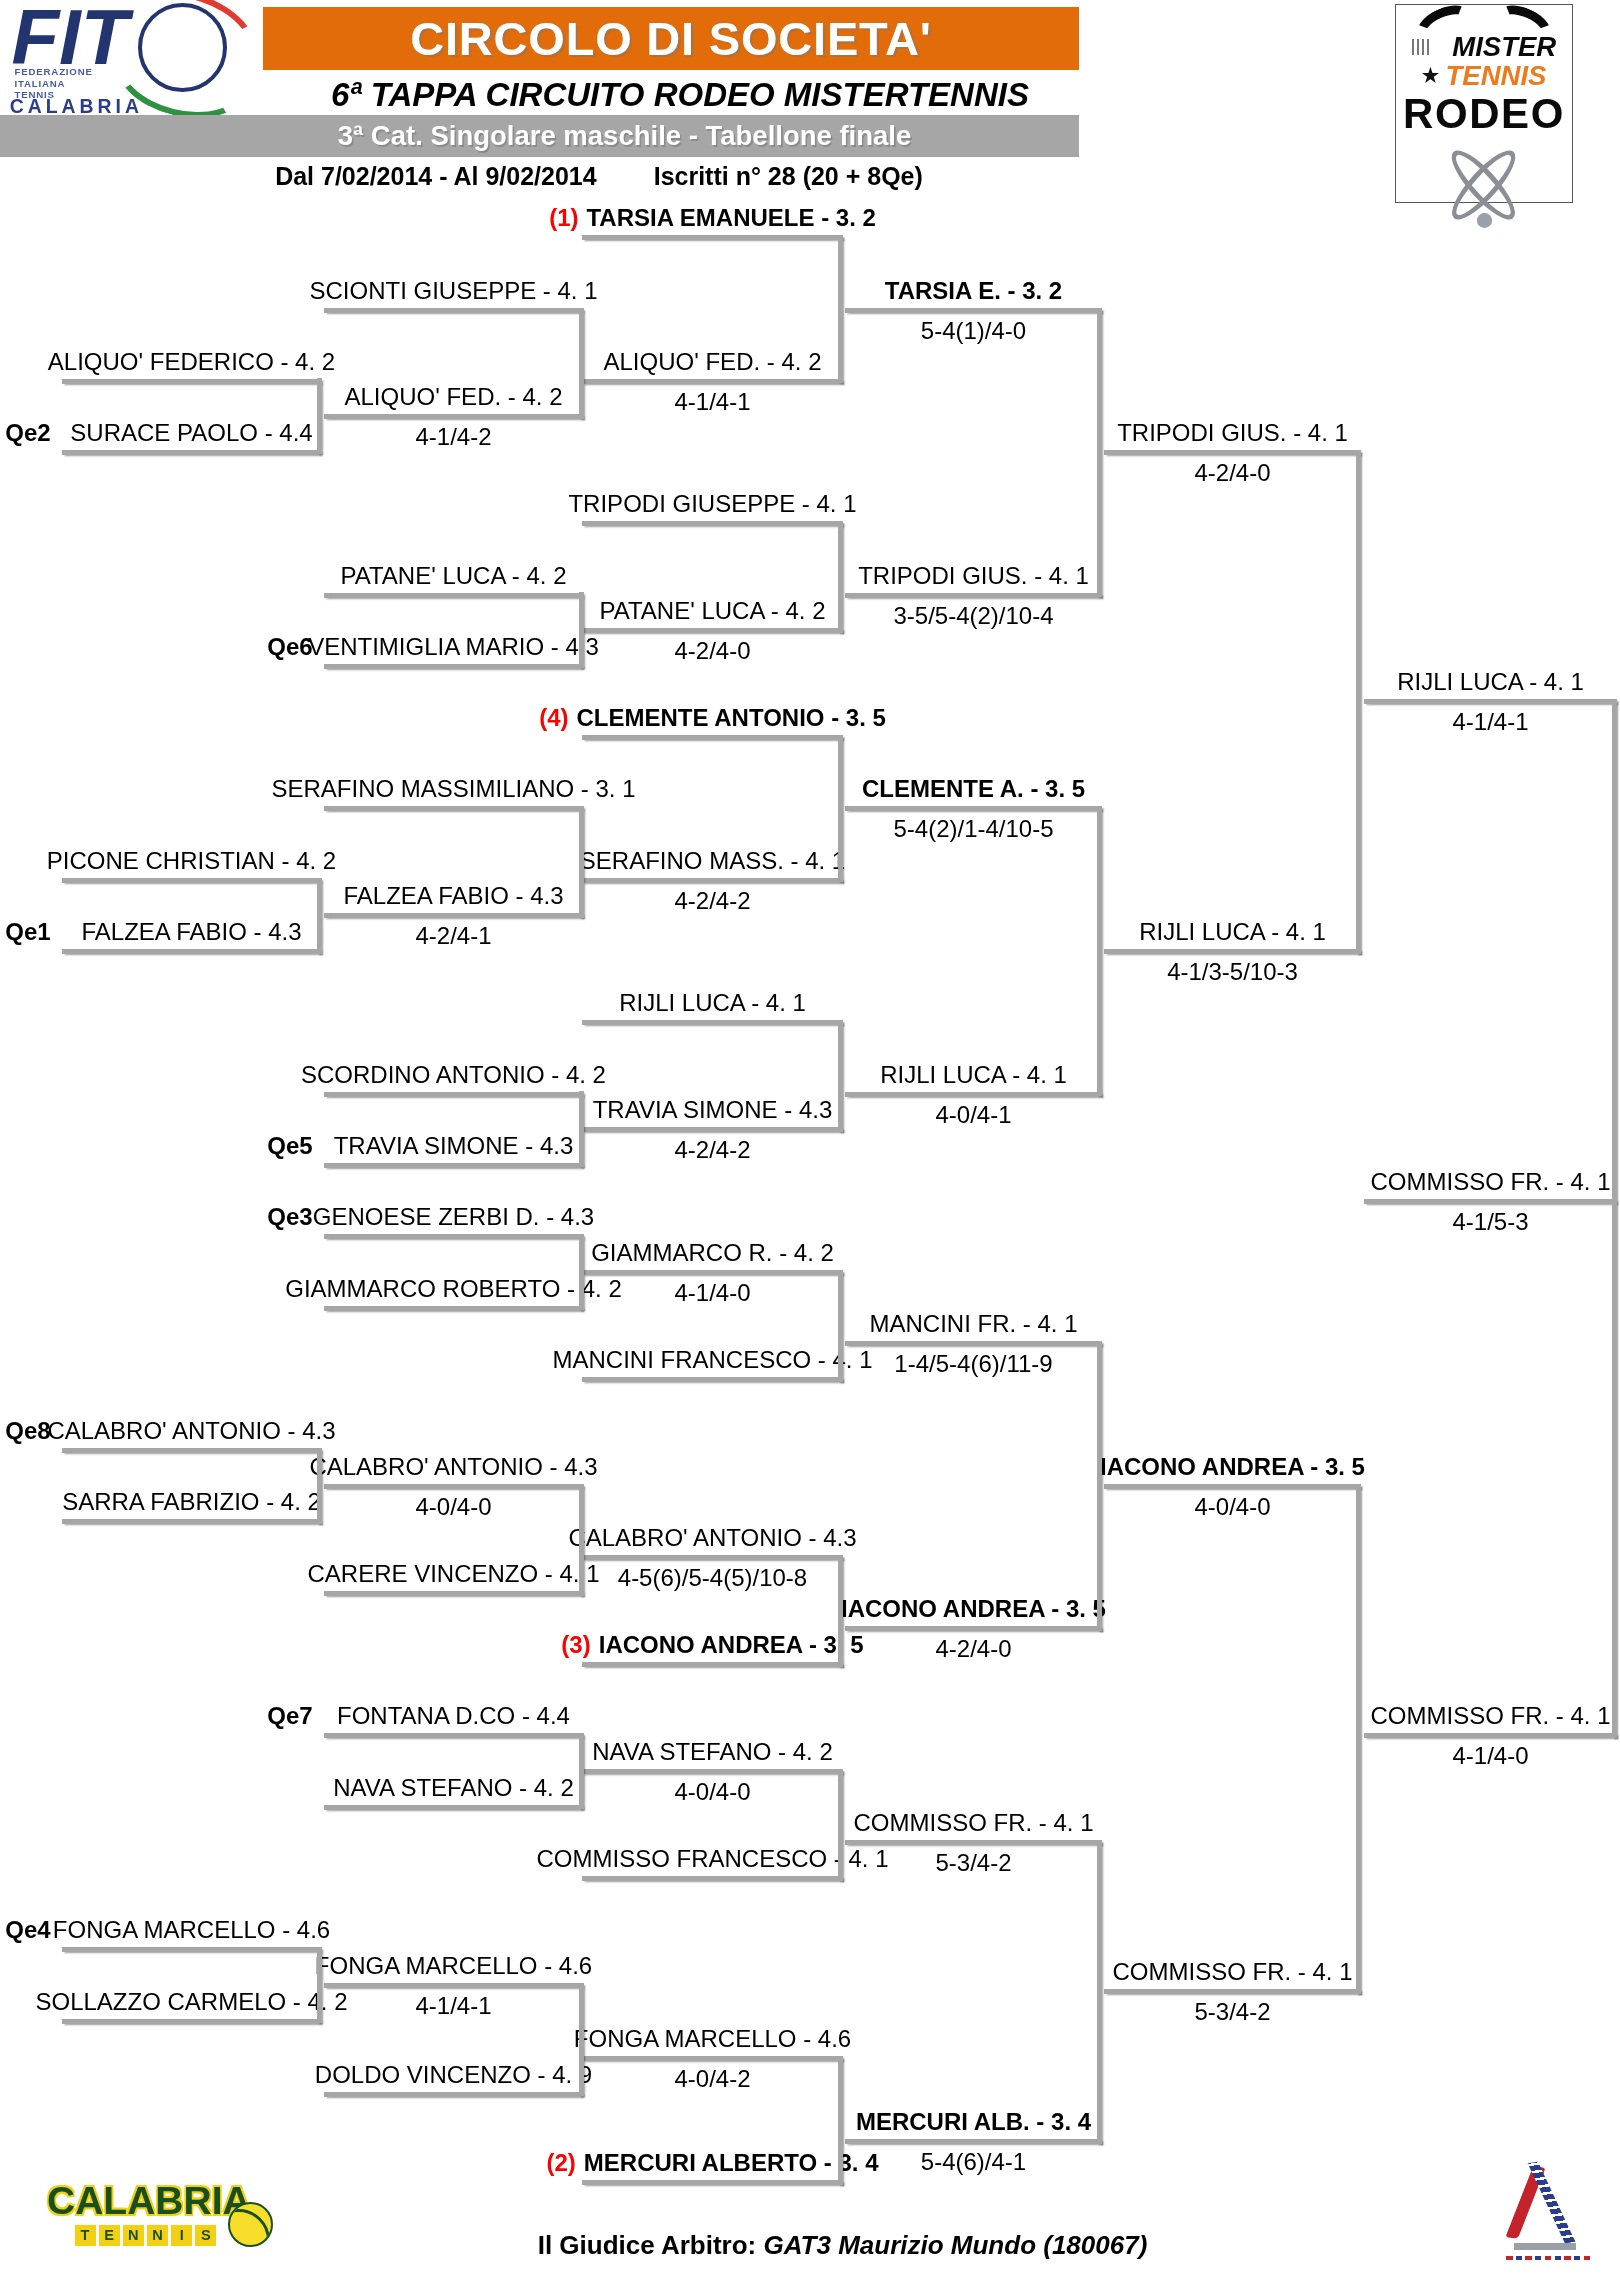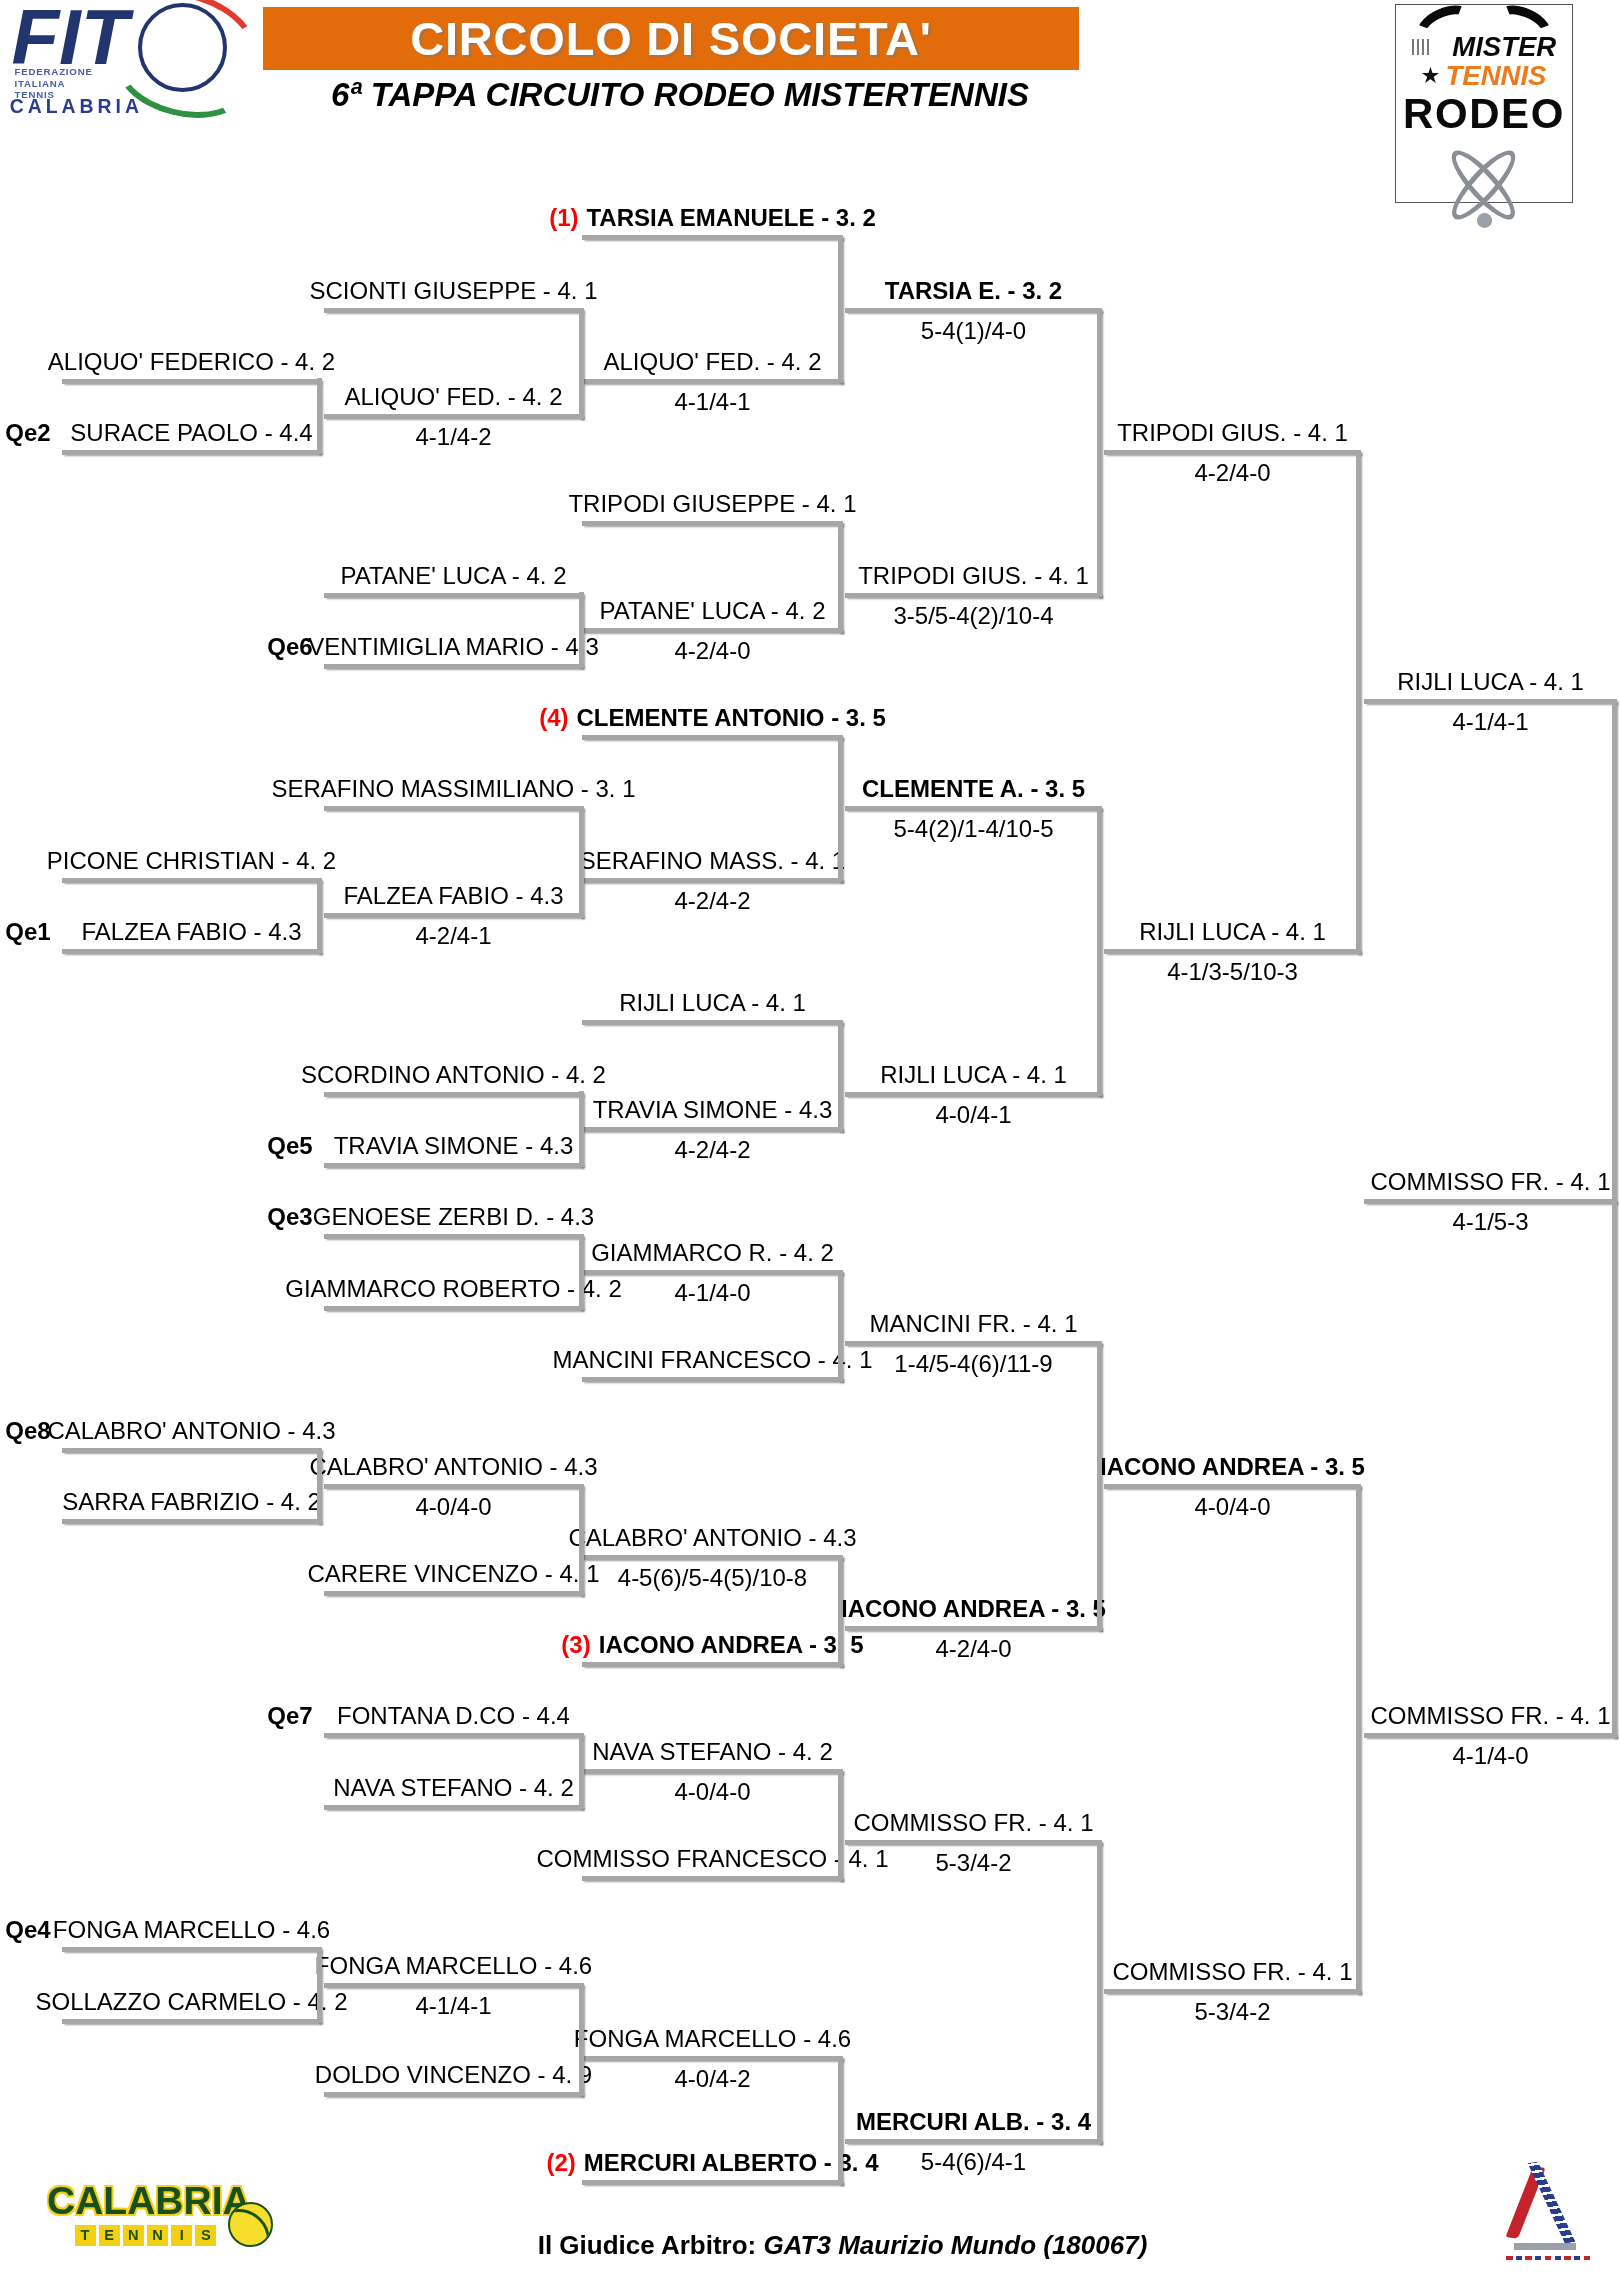--- a/index.html
+++ b/index.html
@@ -105,20 +105,27 @@
       <div>ITALIANA</div>
       <div>TENNIS</div>
     </div>
     <div class="fit-region">CALABRIA</div>
   </div>
 
   <div class="orange-band">
     <span class="title">CIRCOLO DI SOCIETA'</span>
   </div>
   <div class="subtitle">6ª TAPPA CIRCUITO RODEO MISTERTENNIS</div>
+  <div class="gray-band">
+    <span class="cat">3ª Cat. Singolare maschile - Tabellone finale</span>
+  </div>
+  <div class="date-row">
+    <span>Dal 7/02/2014 - Al 9/02/2014</span>
+    <span>Iscritti n° 28 (20 + 8Qe)</span>
+  </div>
 
   <div class="rodeo-logo">
     <div class="horns">
       <div class="horn l"></div>
         <div class="horn r"></div>
     </div>
     <div class="rodeo-mister">
       <span class="halftone"></span>
       <span>MISTER</span>
     </div>

